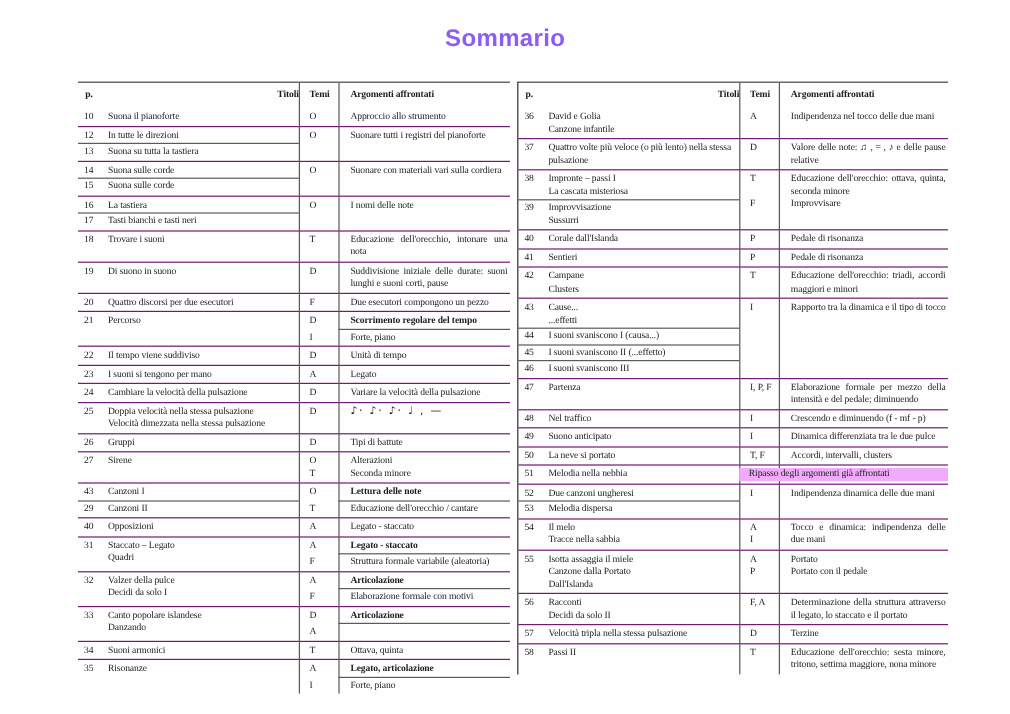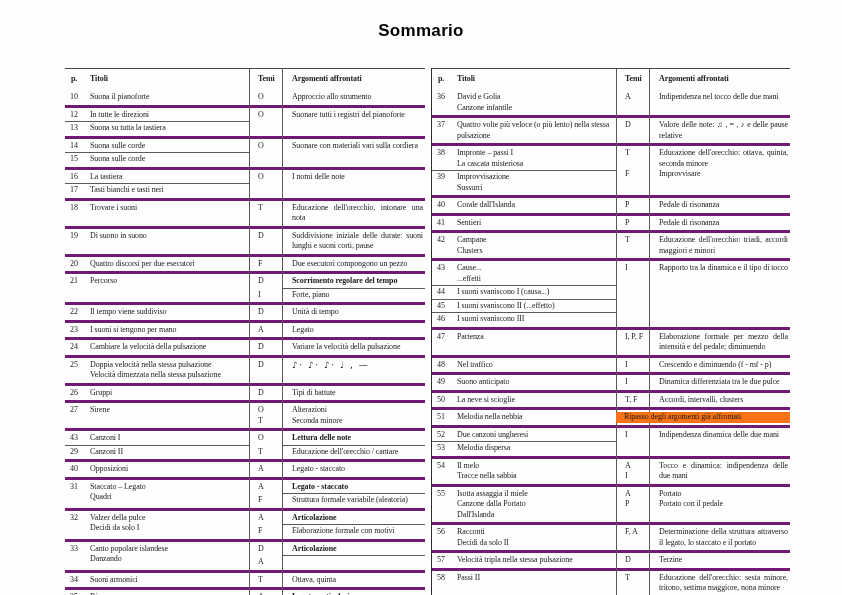--- a/index.html
+++ b/index.html
@@ -9,49 +9,49 @@
     background:#fefefe;
     font-family:"Liberation Serif","DejaVu Sans",serif;
     color:#1b1b1b;
     position:relative;
     overflow:hidden;
   }
   .page-title {
     position:absolute; top:21px; left:0; right:0;
     text-align:center;
     font-family:"Liberation Sans","DejaVu Sans",sans-serif;
-    font-weight:bold; font-size:17px; color:#000000; letter-spacing:.3px;
+    font-weight:bold; font-size:20px; color:#8b5cf6; letter-spacing:.3px;
   }
   .toc-table {
     position:absolute; top:68px; width:360px;
     border-top:1px solid #454545;
     font-size:8px; letter-spacing:-0.1px;
   }
   #tleft  { left:65px; }
   #tright { left:431px; width:359px; border-left:1px solid #2e2e2e; }
   .vline { position:absolute; top:0; bottom:0; width:1px; background:#585858; z-index:1; }
   .v1 { left:184px; } .v2 { left:217px; }
   .thead { display:flex; align-items:flex-start; padding:5px 0 7px 0; font-weight:bold; }
   .th-p      { width:22px;  padding-left:6px; }
-  .th-titoli { width:162px; padding-left:3px; }
+  .th-titoli { width:162px; padding-left:3px;text-align:right; }
   .th-temi   { width:33px;  padding-left:9px; }
   .th-arg    { flex:1;      padding-left:10px; }
-  .group { display:flex; border-bottom:3px solid #701a75; padding:2px 0; }
+  .group { display:flex; border-bottom:1px solid #701a75; padding:2px 0; }
   .groups .group:last-child { border-bottom:none; }
   .tblock { width:184px; flex-shrink:0; display:flex; flex-direction:column; }
   .trow { display:flex; line-height:10.5px; }
   .trow.rule { border-bottom:1px solid #5a5a5a; padding-bottom:1px; margin-bottom:1px; }
   .pg  { width:22px; padding-left:5px; flex-shrink:0; }
   .ttx { flex:1; padding-left:3px; padding-right:5px; }
   .dblock { flex:1; min-width:0; display:flex; flex-direction:column; }
   .drow { display:flex; line-height:10.5px; }
   .temi { width:33px; padding-left:9px; flex-shrink:0; white-space:pre-line; }
   .arg  { flex:1; padding-left:10px; padding-right:2px; text-align:justify; }
   .drow.rule .arg { border-bottom:1px solid #5a5a5a; padding-bottom:1px; margin-bottom:1px;font-weight:bold; }
-  .drow.span { position:relative; z-index:2; background:#f97316; padding-left:8px; }
+  .drow.span { position:relative; z-index:2; background:#f0abfc; padding-left:8px; }
   .mus { font-family:"DejaVu Sans",sans-serif; font-size:9px; letter-spacing:1.5px; text-align:left; }
 </style>
 </head>
 <body>
 
 <div class="page-title">Sommario</div>
 
 <div class="toc-table" id="tleft">
   <div class="vline v1"></div>
   <div class="vline v2"></div>
@@ -606,21 +606,21 @@
           <div class="drow">
             <span class="temi">I</span>
             <span class="arg">Dinamica differenziata tra le due pulce</span>
           </div>
         </div>
       </div>
       <div class="group">
         <div class="tblock">
           <div class="trow">
             <span class="pg">50</span>
-            <span class="ttx">La neve si scioglie</span>
+            <span class="ttx">La neve si portato</span>
           </div>
         </div>
         <div class="dblock">
           <div class="drow">
             <span class="temi">T, F</span>
             <span class="arg">Accordi, intervalli, clusters</span>
           </div>
         </div>
       </div>
       <div class="group">

